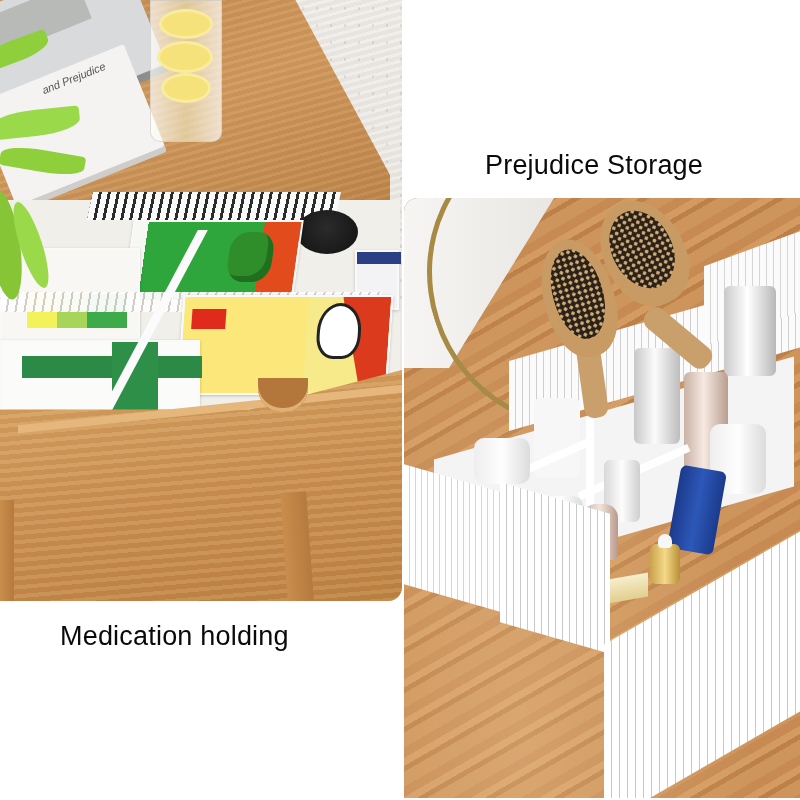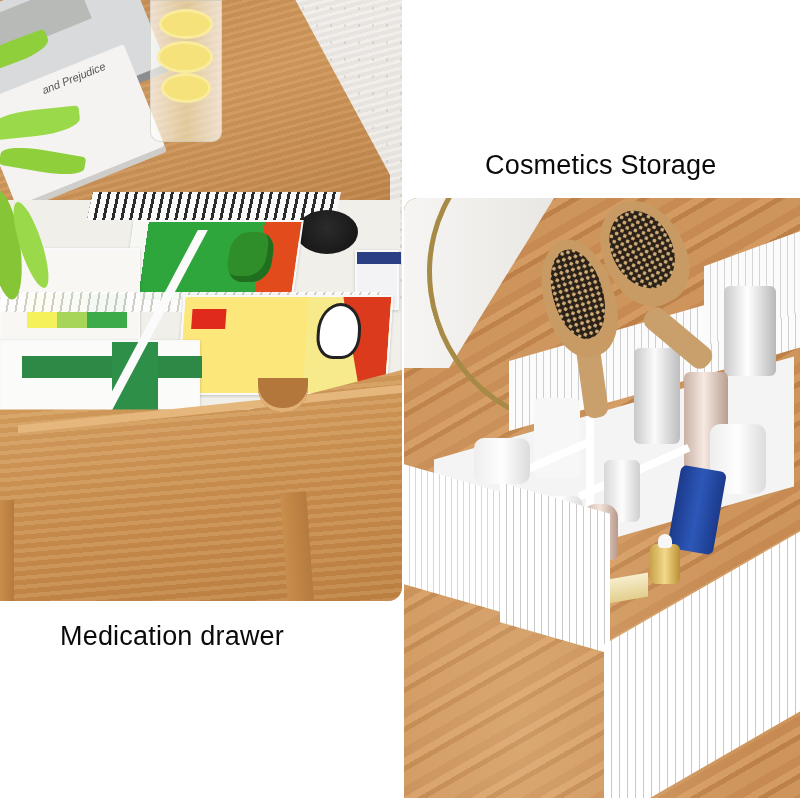--- a/index.html
+++ b/index.html
@@ -197,21 +197,21 @@
 
   <div class="plant leaf1"></div>
   <div class="plant leaf2"></div>
   <div class="plant leaf3"></div>
   <div class="plant leaf4"></div>
   <div class="plant leaf5"></div>
 
   <span class="ghost">Wooden nightstand drawer organized with white adjustable dividers holding medicine boxes</span>
 </div>
 
-<div class="caption caption-cosmetics">Cosmetics Storage</div>
+<div class="caption caption-cosmetics">Prejudice Storage</div>
 
 <div class="panel panel-right">
   <div class="rtable"></div>
   <div class="rtable-shade"></div>
   <div class="rcurtain"></div>
   <div class="mirror-rim"></div>
 
   <div class="organizer org-floor"></div>
   <div class="organizer org-back"></div>
   <div class="organizer org-top-right"></div>
@@ -244,13 +244,13 @@
   <div class="dropper-gold-cap"></div>
   <div class="gold-box"></div>
 
   <div class="organizer org-front-left"></div>
   <div class="organizer org-front-mid"></div>
   <div class="organizer org-front-right"></div>
 
   <span class="ghost">White adjustable divider grid on wooden table holding cosmetics, hairbrushes and skincare bottles</span>
 </div>
 
-<div class="caption caption-medication">Medication drawer</div>
+<div class="caption caption-medication">Medication holding</div>
 
 </body></html>

